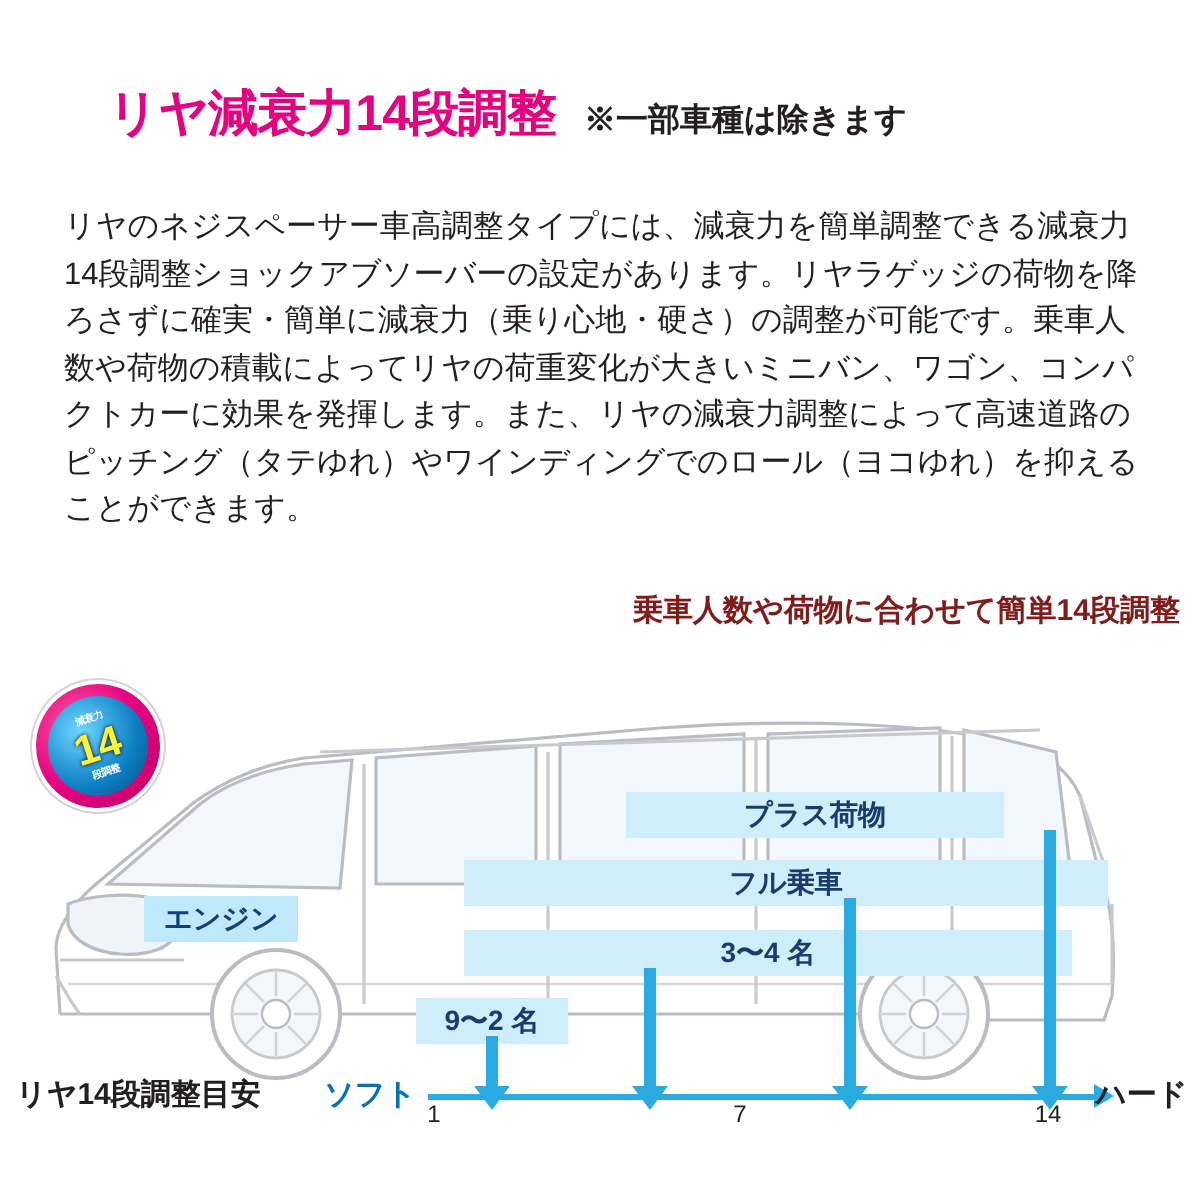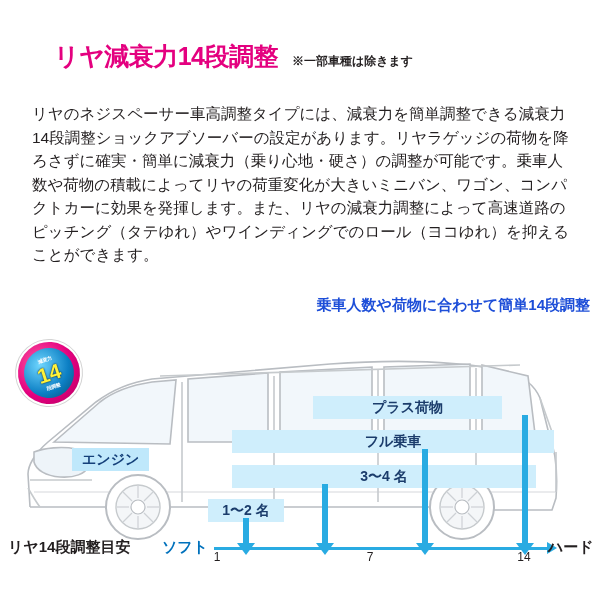--- a/index.html
+++ b/index.html
@@ -27,21 +27,21 @@
     margin-left: 24px;
   }
   .header-title {
     font-size: 25px;
     font-weight: bold;
     color: #e4007f;
     letter-spacing: -0.5px;
     white-space: nowrap;
   }
   .header-note {
-    font-size: 12px;
+    font-size: 16px;
     font-weight: bold;
     color: #231f20;
     white-space: nowrap;
   }
 
   
   .body-copy {
     position: absolute;
     left: 32px;
     top: 86px;
@@ -63,21 +63,21 @@
     width: 600px;
     height: 312px;
   }
 
   .figure-caption {
     position: absolute;
     right: 10px;
     top: 8px;
     font-size: 15px;
     font-weight: bold;
-    color: #1d4ed8;
+    color: #7f1d1d;
     white-space: nowrap;
   }
 
   
   .van-wrap {
     position: absolute;
     left: 0;
     top: 14px;
     width: 600px;
     height: 250px;
@@ -346,21 +346,21 @@
         <div class="badge-top">減衰力</div>
         <div class="badge-num">14</div>
         <div class="badge-bottom">段調整</div>
       </div>
     </div>
 
     <div class="lbl lbl-engine">エンジン</div>
     <div class="lbl lbl-wide-3">プラス荷物</div>
     <div class="lbl lbl-wide-2">フル乗車</div>
     <div class="lbl lbl-wide-1">3〜4 名</div>
-    <div class="lbl lbl-small-1">1〜2 名</div>
+    <div class="lbl lbl-small-1">9〜2 名</div>
 
     <div class="arrow" style="left:243px; top:216px; height:26px;"></div>
     <div class="arrow" style="left:322px; top:182px; height:60px;"></div>
     <div class="arrow" style="left:422px; top:147px; height:95px;"></div>
     <div class="arrow" style="left:522px; top:113px; height:129px;"></div>
   </div>
 
   <div class="scale-row">
     <div class="scale-label">リヤ14段調整目安</div>
     <div class="scale-soft">ソフト</div>

